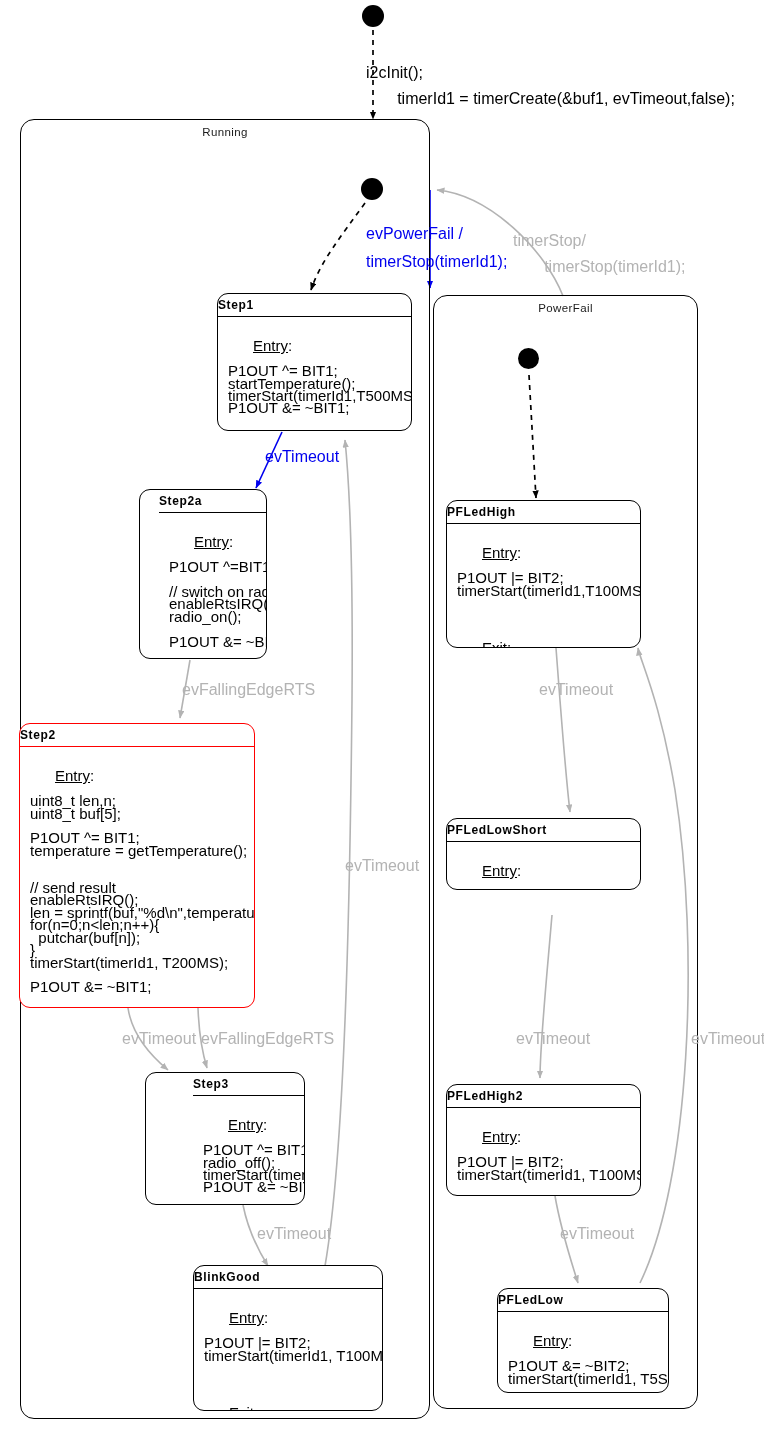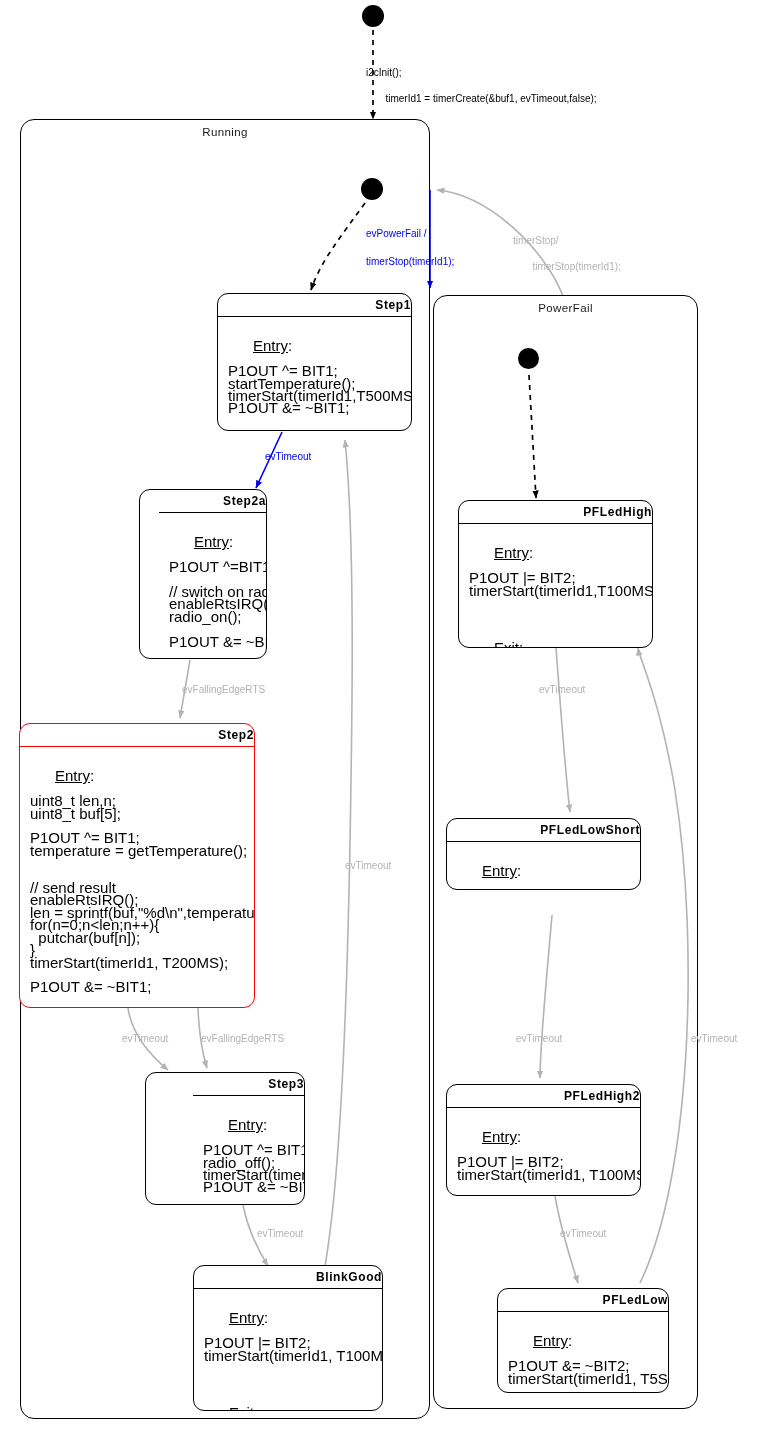--- a/index.html
+++ b/index.html
@@ -51,21 +51,21 @@
     border: 1.6px solid #000000;
     border-radius: 11px;
     background: #ffffff;
     box-sizing: border-box;
     overflow: hidden;
   }
   .state.redborder { border-color: #ff0000; }
   .state .state-name {
     height: 22px;
     line-height: 22px;
-    text-align: right;
+    text-align: left;
     font-size: 12px;
     font-weight: bold;
     color: #000000;
     letter-spacing: .6px;
     border-bottom: 1.3px solid #000000;
   }
   .state.redborder .state-name { border-bottom-color: #ff0000; }
   .state .state-body {
     padding: 11px 8px 6px 10px;
     font-size: 15px;
@@ -83,21 +83,21 @@
     position: absolute;
     width: 22px;
     height: 22px;
     border-radius: 50%;
     background: #000000;
   }
 
   
   .elabel {
     position: absolute;
-    font-size: 10px;
+    font-size: 16px;
     line-height: 13px;
     white-space: pre;
     color: #b3b3b3;
   }
   .elabel.blue { color: #0000ee; }
   .elabel.black { color: #000000; }
 </style>
 </head>
 <body>
 
@@ -223,21 +223,21 @@
     <div class="state-body">
       <span class="sec-label">Entry</span><span>:</span>
       <div>P1OUT |= BIT2;
 timerStart(timerId1, T100MS);</div>
       <span class="blank"></span>
       <span class="sec-label">Exit</span><span>:</span>
       
     </div>
   </div>
 
-  <div class="state" style="left:458px; top:500px; width:195px; height:148px;">
+  <div class="state" style="left:446px; top:500px; width:195px; height:148px;">
     <div class="state-name">PFLedHigh</div>
     <div class="state-body">
       <span class="sec-label">Entry</span><span>:</span>
       <div>P1OUT |= BIT2;
 timerStart(timerId1,T100MS);</div>
       <span class="blank"></span>
       <span class="sec-label">Exit</span><span>:</span>
       
     </div>
   </div>

